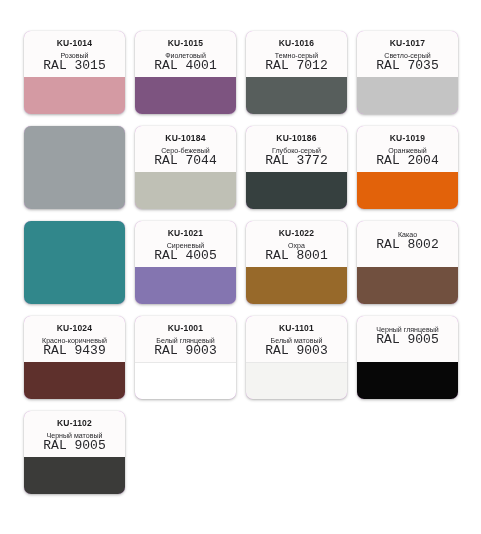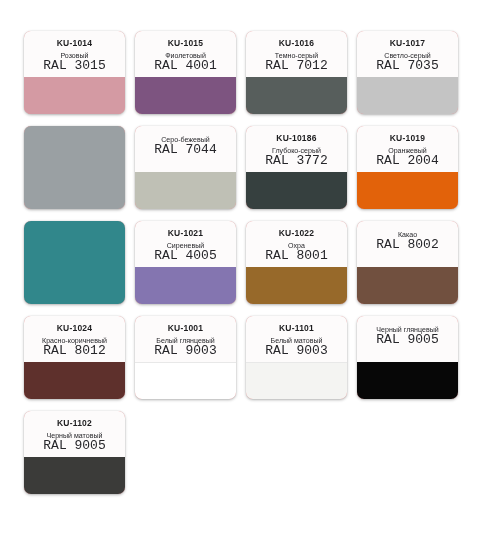--- a/index.html
+++ b/index.html
@@ -21,21 +21,21 @@
     grid-template-columns: repeat(4, 101px);
     column-gap: 10px;
     row-gap: 12px;
     align-content: start;
   }
   .swatch-card {
     position: relative;
     width: 101px;
     height: 83px;
     border-radius: 7px;
-    background: #fca5a5;
+    background: #f0abfc;
     box-shadow: 0 1px 3px rgba(0,0,0,0.30), 0 0 1px rgba(0,0,0,0.20);
     overflow: hidden;
     display: flex;
     flex-direction: column;
   }
   .card-text {
     flex: 0 0 46px;
     height: 46px;
     box-sizing: border-box;
     padding-top: 7px;
@@ -107,20 +107,21 @@
         <div class="card-name" style="transform: scaleX(0.940594);">Светло-серый</div>
         <div class="card-ral">RAL 7035</div>
       </div>
       <div class="card-color" style="background: rgb(196, 196, 196);"></div>
     </div>
     <div class="swatch-card">
       <div class="card-color" style="background: rgb(154, 160, 163);"></div>
     </div>
     <div class="swatch-card">
       <div class="card-text">
+        <div class="card-code">KU-10184</div>
         <div class="card-name" style="transform: scaleX(0.940594);">Серо-бежевый</div>
         <div class="card-ral">RAL 7044</div>
       </div>
       <div class="card-color" style="background: rgb(191, 192, 181);"></div>
     </div>
     <div class="swatch-card">
       <div class="card-text">
         <div class="card-code">KU-10186</div>
         <div class="card-name" style="transform: scaleX(0.940594);">Глубоко-серый</div>
         <div class="card-ral">RAL 3772</div>
@@ -158,21 +159,21 @@
       <div class="card-text">
         <div class="card-name" style="transform: scaleX(0.940594);">Какао</div>
         <div class="card-ral">RAL 8002</div>
       </div>
       <div class="card-color" style="background: rgb(113, 80, 63);"></div>
     </div>
     <div class="swatch-card">
       <div class="card-text">
         <div class="card-code">KU-1024</div>
         <div class="card-name" style="transform: scaleX(0.940594);">Красно-коричневый</div>
-        <div class="card-ral">RAL 8012</div>
+        <div class="card-ral">RAL 9439</div>
       </div>
       <div class="card-color" style="background: rgb(94, 48, 44);"></div>
     </div>
     <div class="swatch-card">
       <div class="card-text">
         <div class="card-code">KU-1001</div>
         <div class="card-name" style="transform: scaleX(0.940594);">Белый глянцевый</div>
         <div class="card-ral">RAL 9003</div>
       </div>
       <div class="card-color is-white" style="background: rgb(255, 255, 255);"></div>

